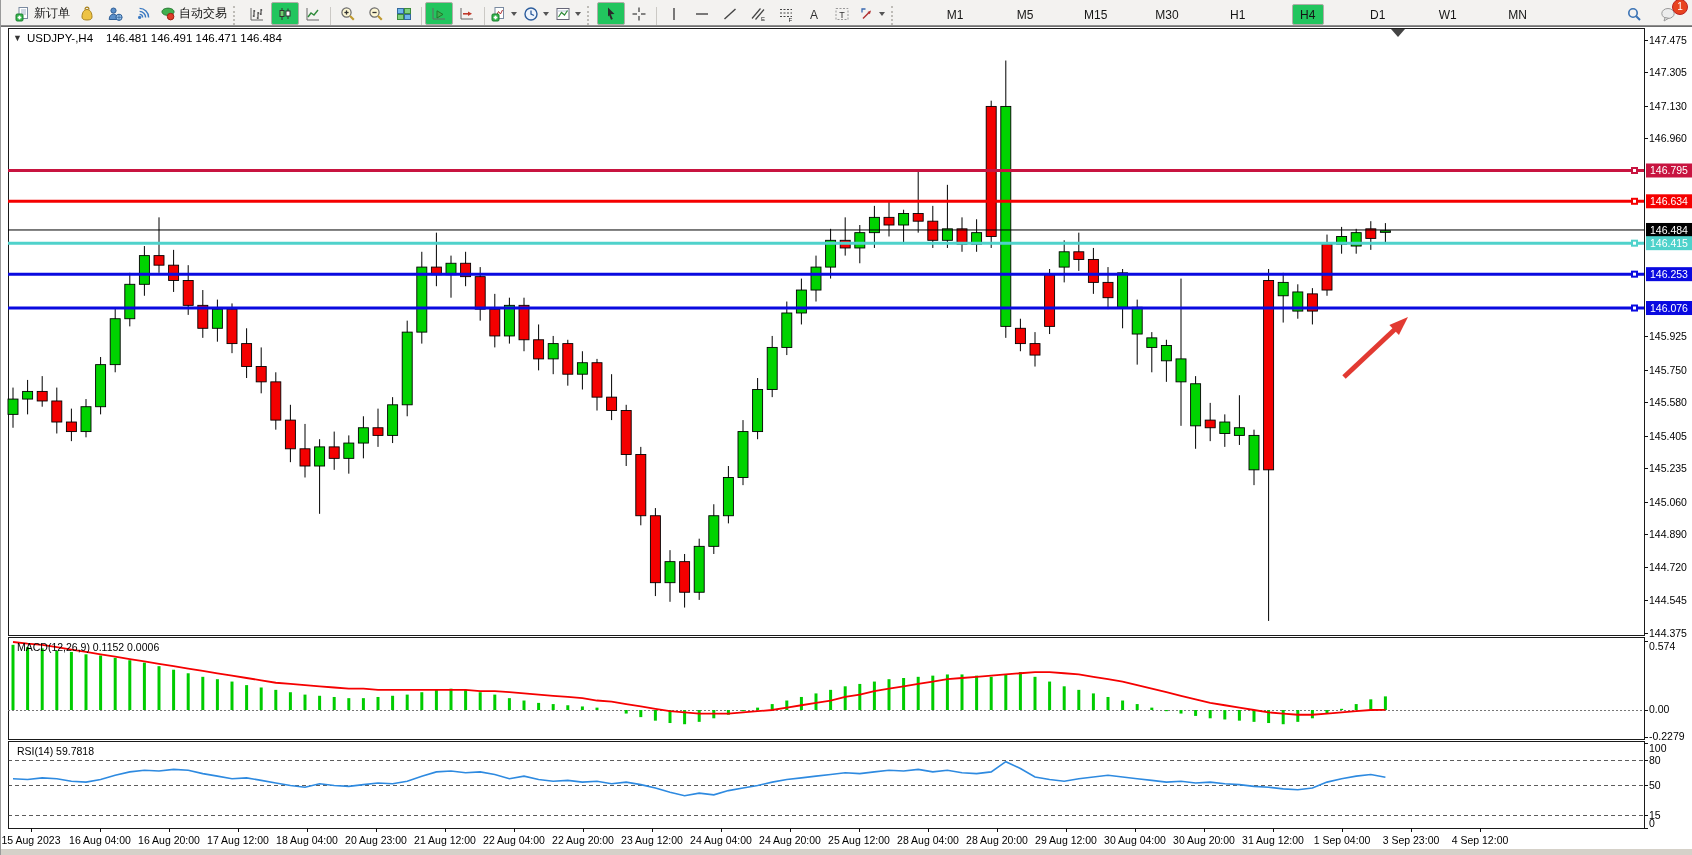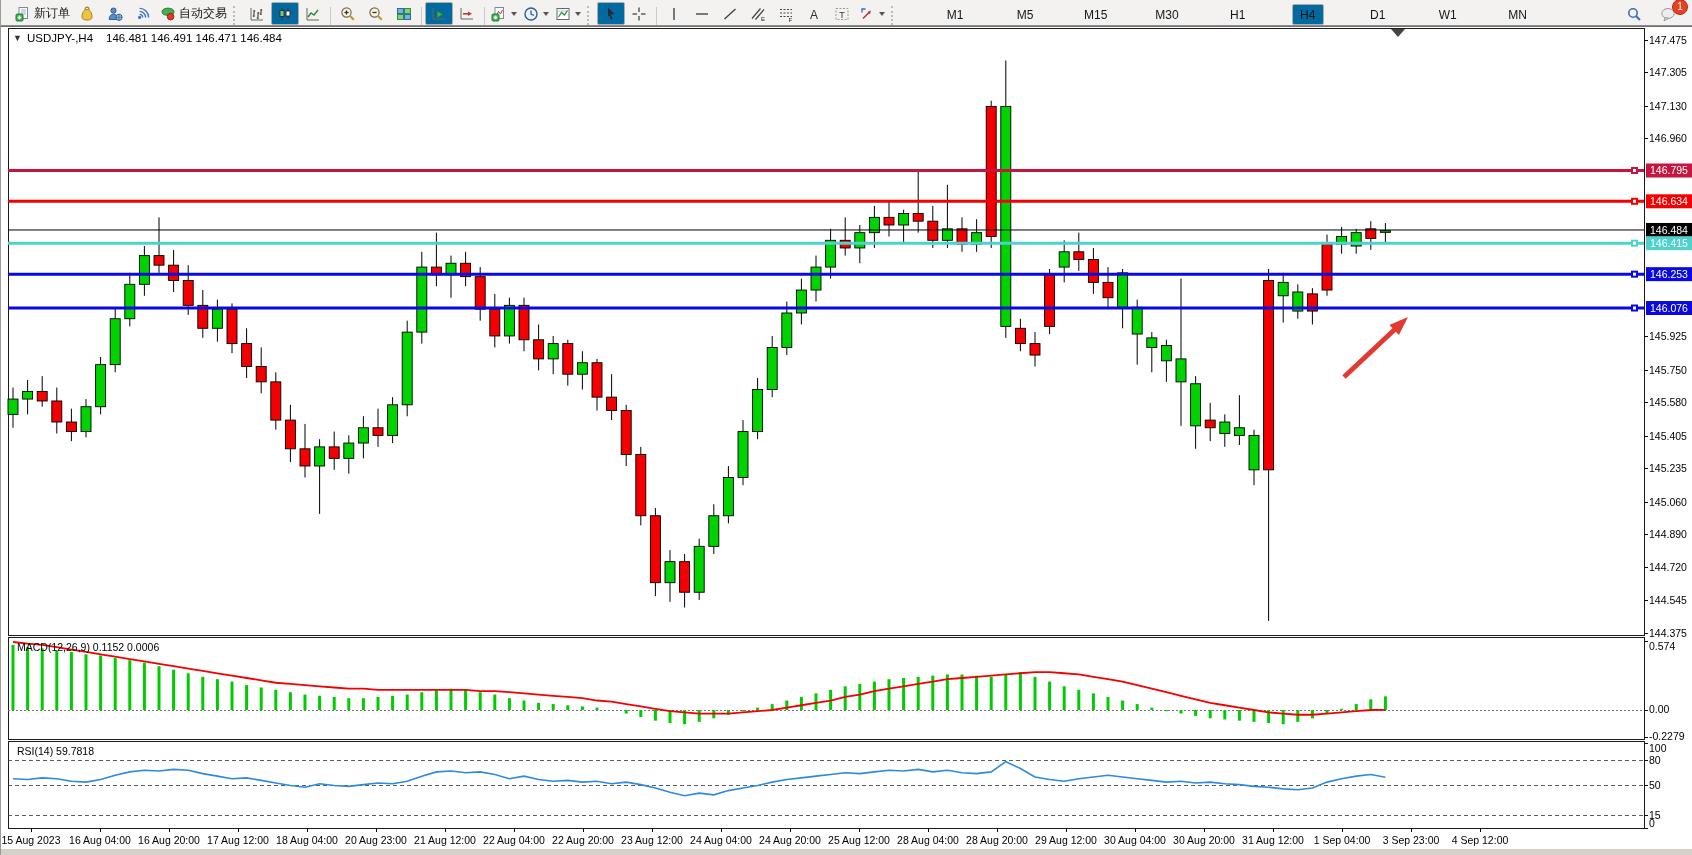--- a/index.html
+++ b/index.html
@@ -4,21 +4,21 @@
 <style>
   html,body{margin:0;padding:0;background:#fff;width:1692px;height:855px;overflow:hidden;
     font-family:"Liberation Sans",sans-serif;}
   .app{width:1692px;height:855px;position:relative;border-left:1px solid #9a9a9a;box-sizing:border-box;}
   
   .tb{display:flex;align-items:flex-end;height:25px;background:#f3f2f0;border-bottom:1px solid #8e8e8e;
       padding-left:11px;white-space:nowrap;}
   .btn{height:21px;min-width:22px;display:inline-flex;align-items:center;justify-content:center;gap:3px;
       padding:0 2px;border:1px solid transparent;border-radius:2px;cursor:default;}
   .btn svg{display:block;}
-  .btn.pressed{background:#0369a1;border-color:#b0aea8;}
+  .btn.pressed{background:#22c55e;border-color:#b0aea8;}
   .btn .lbl{font-size:12px;color:#151515;}
   .tf{font-size:11px;color:#222;padding:0 4px;height:19px;margin-left:38px;}
   .sep{width:1px;height:18px;background:#cbc9c5;margin:0 3px;flex:none;}
   .grip{width:3px;height:19px;border-left:2px dotted #bebcb7;margin:0 5px 0 3px;flex:none;}
   .right{margin-left:auto;display:flex;align-items:center;padding-right:10px;gap:6px;}
   .chatwrap{position:relative;}
   .badge{position:absolute;top:-4px;right:-7px;background:#e8431f;color:#fff;border:1px solid #b22;
       border-radius:50%;font-size:10px;width:14px;height:14px;line-height:14px;text-align:center;}
   .caret{width:0;height:0;border-left:3px solid transparent;border-right:3px solid transparent;
       border-top:4px solid #555;margin-left:1px;}

